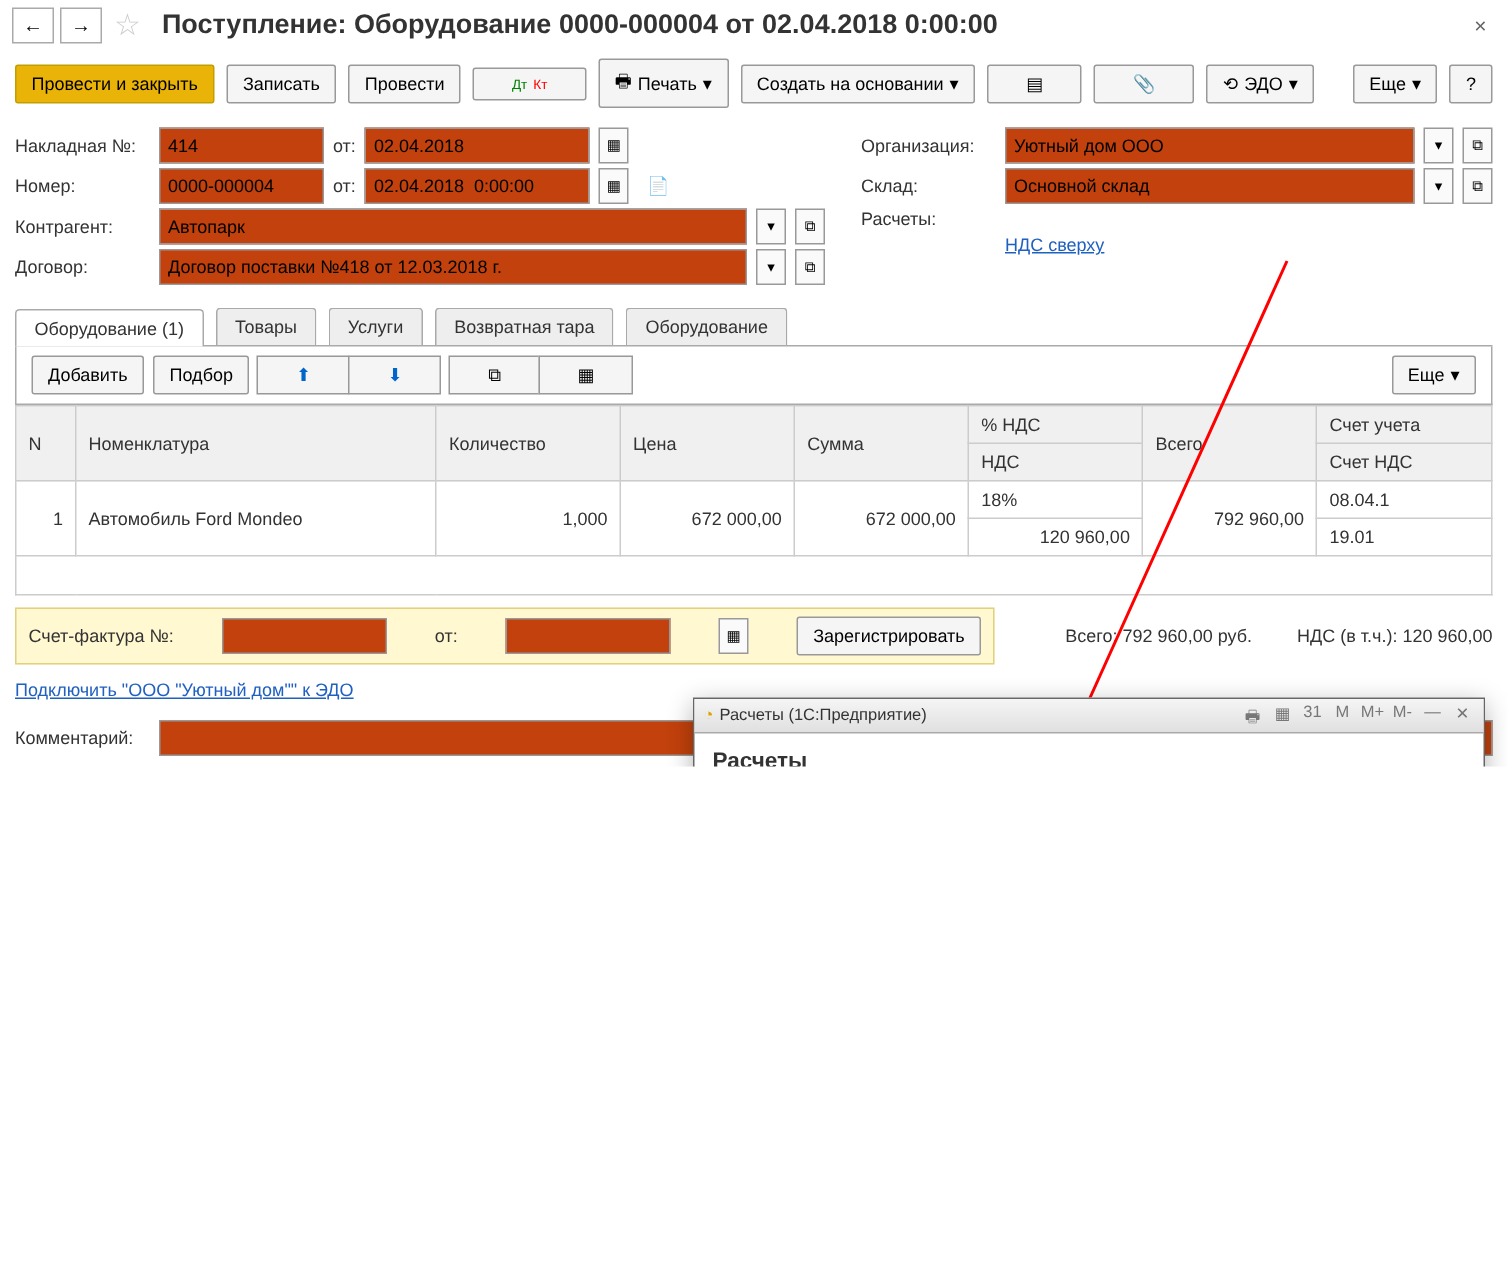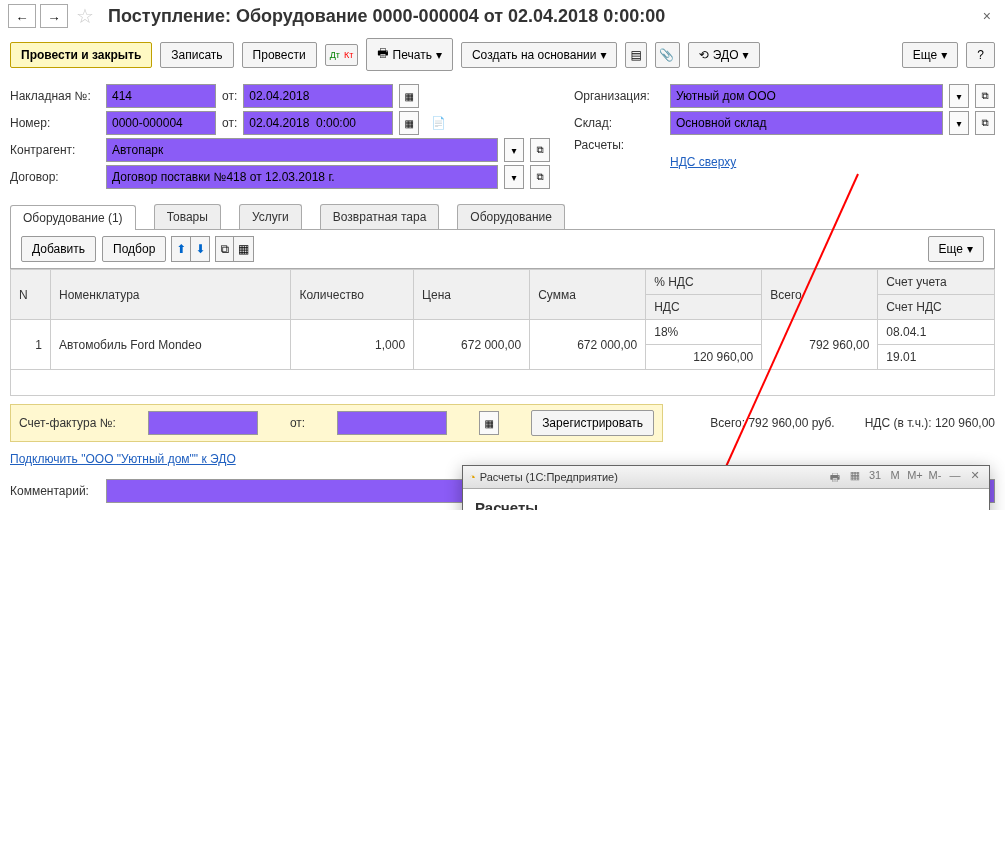--- a/index.html
+++ b/index.html
@@ -4,34 +4,34 @@
 <style>
 * { box-sizing: border-box; margin: 0; padding: 0; }
 body { font-family: Arial, sans-serif; font-size: 12px; background: #fff; color: #333; width: 1005px; position: relative; }
 .toolbar-main { display: flex; align-items: center; padding: 4px 8px; gap: 4px; }
 .nav-btn { border: 1px solid #aaa; background: #fff; width: 28px; height: 24px; cursor: pointer; display: inline-flex; align-items: center; justify-content: center; }
 .star-icon { color: #ccc; font-size: 20px; margin: 0 4px; }
 .page-title { font-size: 18px; font-weight: bold; margin-left: 6px; }
 .close-x { margin-left: auto; font-size: 14px; color: #666; cursor: pointer; padding: 2px 6px; }
 .action-bar { display: flex; align-items: center; padding: 6px 10px; gap: 8px; flex-wrap: wrap; }
 .btn { border: 1px solid #999; background: #f5f5f5; padding: 5px 10px; cursor: pointer; font-size: 12px; border-radius: 2px; display: inline-flex; align-items: center; gap: 4px; }
-.btn.primary { background: #fef9c3; border-color: #c0a000; font-weight: bold; }
-.btn.icon-only { padding: 5px 4px; }
+.btn.primary { background: #eab308; border-color: #c0a000; font-weight: normal; }
+.btn.icon-only { padding: 5px 25px; }
 .form-grid { display: grid; grid-template-columns: 540px 1fr; padding: 4px 10px; gap: 6px 24px; }
 .form-row { display: flex; align-items: center; gap: 6px; margin: 3px 0; }
 .form-label { width: 90px; }
-.input { border: 1px solid #999; padding: 3px 5px; font-size: 12px; height: 24px; background: #8b5cf6; }
+.input { border: 1px solid #999; padding: 3px 5px; font-size: 12px; height: 24px; background: #c2410c; }
 .input.sm { width: 110px; }
 .input.date { width: 150px; }
 .input.grow { flex: 1; }
 .mini-btn { border: 1px solid #999; background: #fafafa; width: 20px; height: 24px; cursor: pointer; font-size: 10px; }
 .link { color: #2060c0; text-decoration: underline; cursor: pointer; }
 .link.red-underline { border-bottom: 2px solid red; padding-bottom: 1px; }
 .tabs { display: flex; border-bottom: 1px solid #aaa; margin: 8px 10px 0; }
-.tab { border: 1px solid #aaa; border-bottom: none; padding: 5px 12px; background: #eee; cursor: pointer; margin-right: 18px; border-radius: 3px 3px 0 0; }
+.tab { border: 1px solid #aaa; border-bottom: none; padding: 5px 12px; background: #eee; cursor: pointer; margin-right: 8px; border-radius: 3px 3px 0 0; }
 .tab.active { background: #fff; position: relative; top: 1px; }
 .tab-toolbar { display: flex; align-items: center; padding: 6px 10px; gap: 6px; border: 1px solid #aaa; border-top: none; margin: 0 10px; }
 .btn-group { display: flex; gap: 0; }
 .btn-group .btn { border-radius: 0; margin-left: -1px; }
 .spacer { flex: 1; }
 .table { width: calc(100% - 20px); margin: 0 10px; border-collapse: collapse; border: 1px solid #aaa; }
 .table th, .table td { border: 1px solid #ccc; padding: 5px 8px; text-align: left; font-weight: normal; font-size: 12px; }
 .table th { background: #f0f0f0; }
 .table .txtright { text-align: right; }
 .invoice-bar { display: flex; align-items: center; background: #fff8d0; border: 1px solid #e0d080; margin: 8px 10px 4px; padding: 5px 8px; gap: 6px; }

